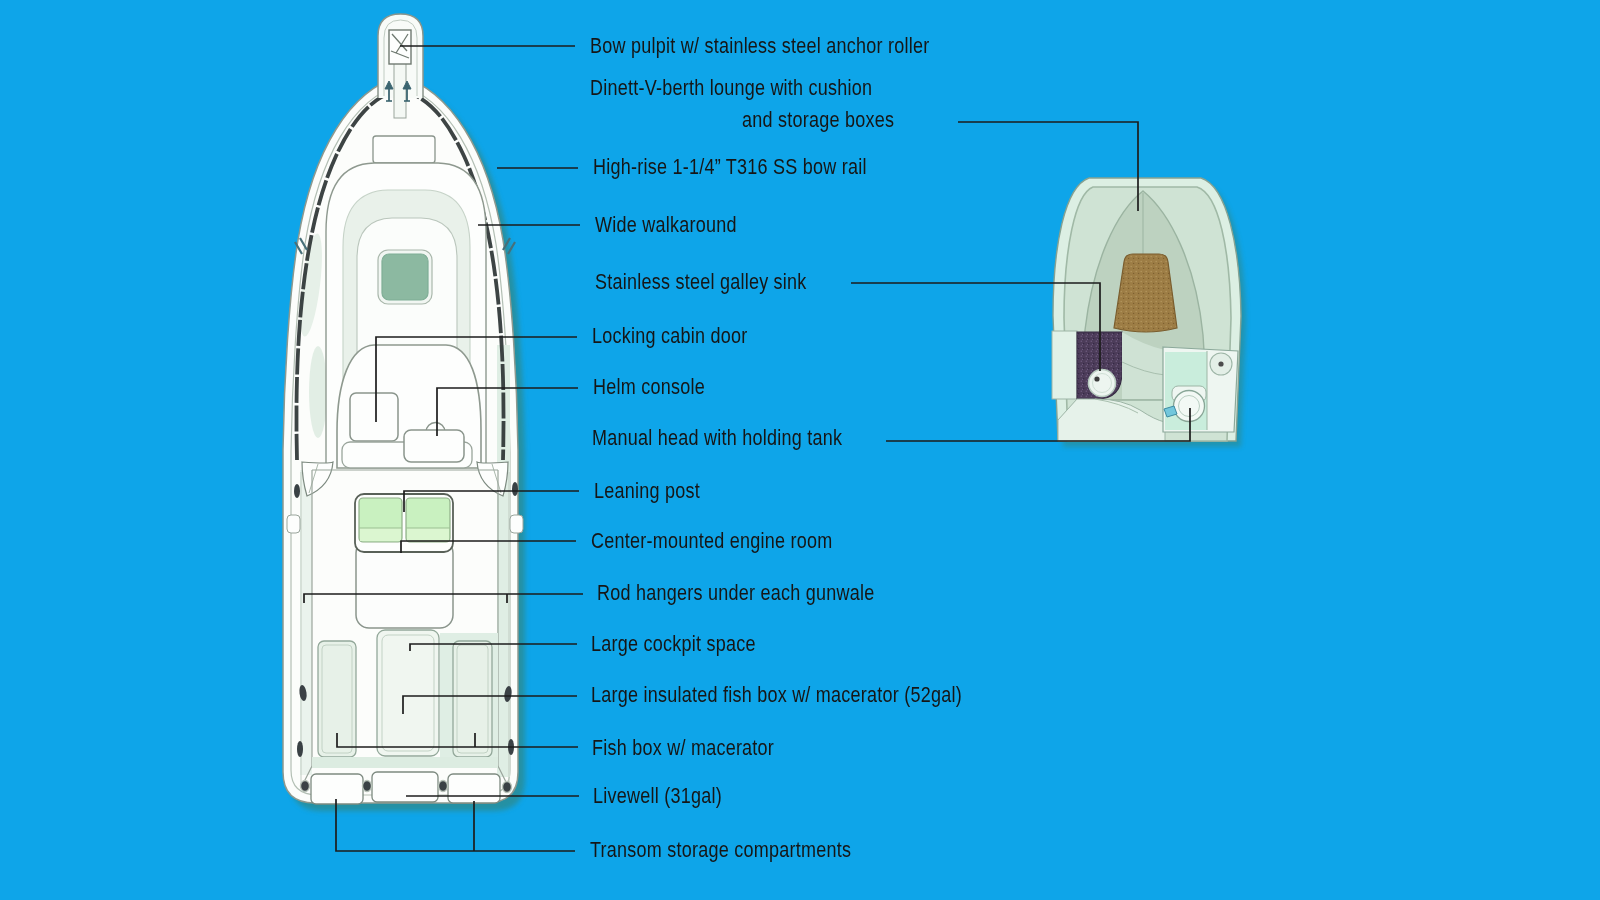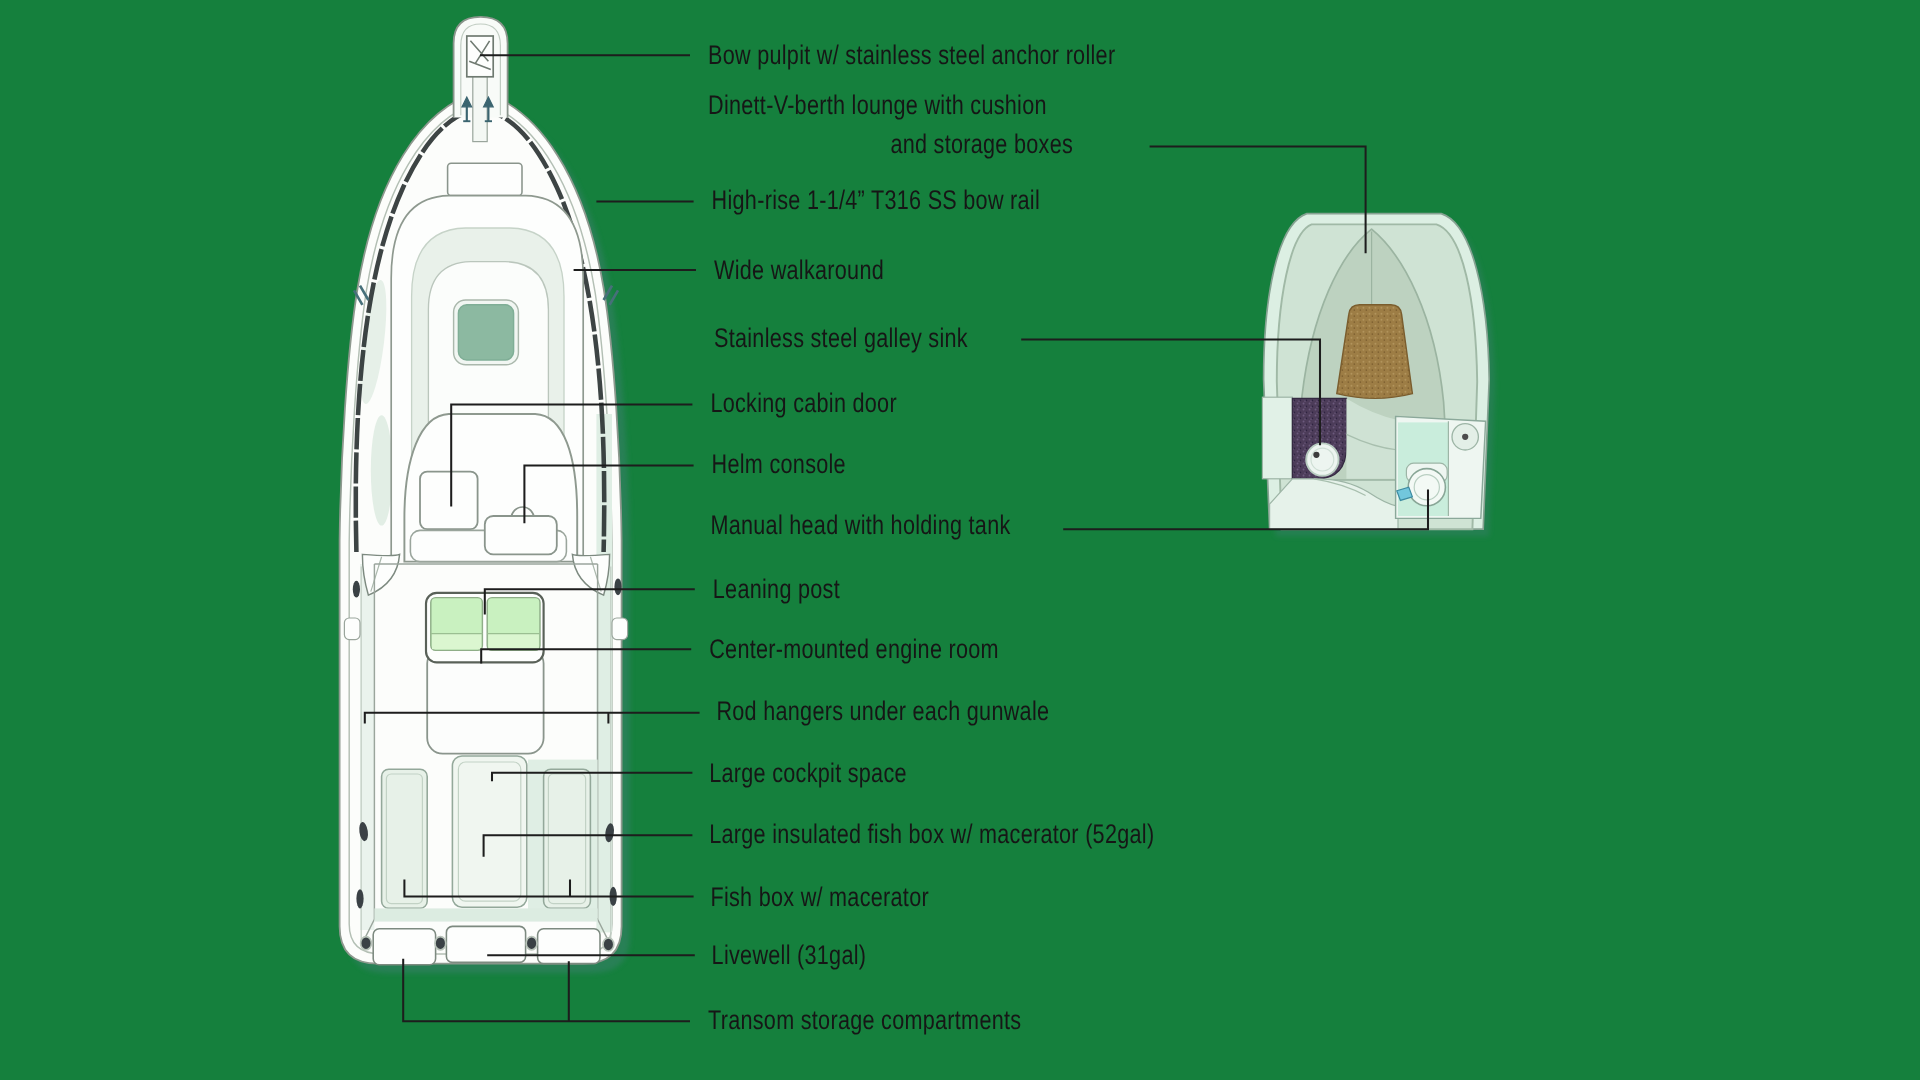--- a/index.html
+++ b/index.html
@@ -1,18 +1,18 @@
 <!DOCTYPE html>
 <html><head>
 <meta charset="utf-8">
 <style>
   html,body { margin:0; padding:0; }
   .stage {
     position:relative; width:1600px; height:900px;
-    background:#15803d; overflow:hidden;
+    background:#0ea5e9; overflow:hidden;
     font-family:"Liberation Sans", sans-serif;
   }
   .stage svg { position:absolute; left:0; top:0; }
   .callout {
     position:absolute;
     font-size:22.5px; line-height:1; color:#161616;
     transform: translateY(-52%) scaleX(0.80);
     transform-origin:left center;
     white-space:nowrap; letter-spacing:0.3px;
   }

